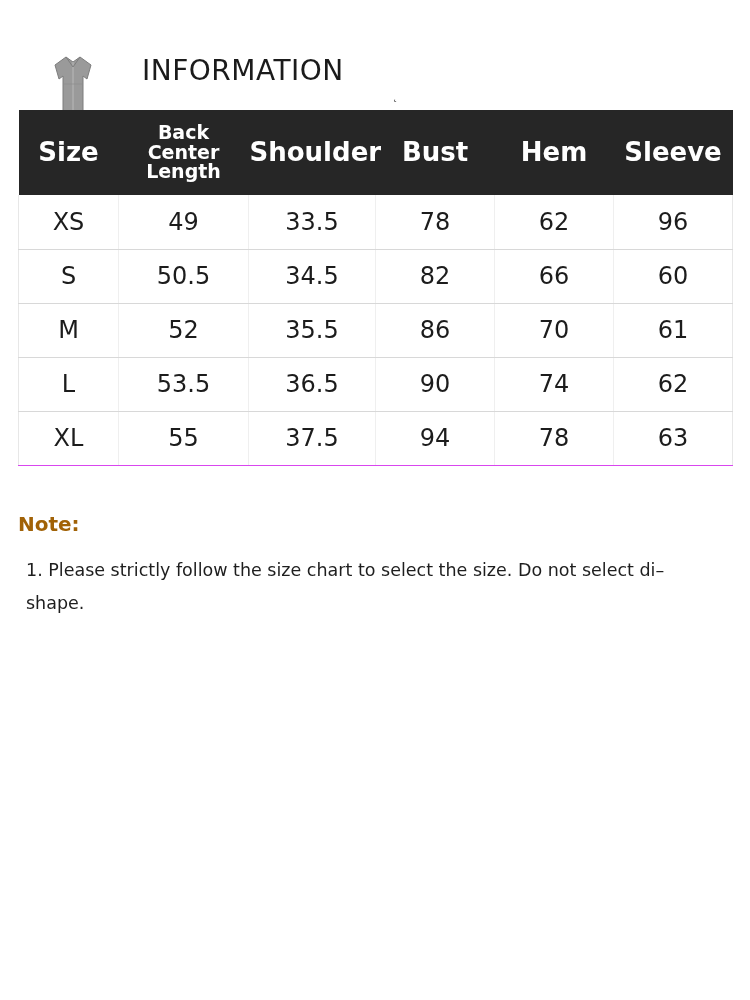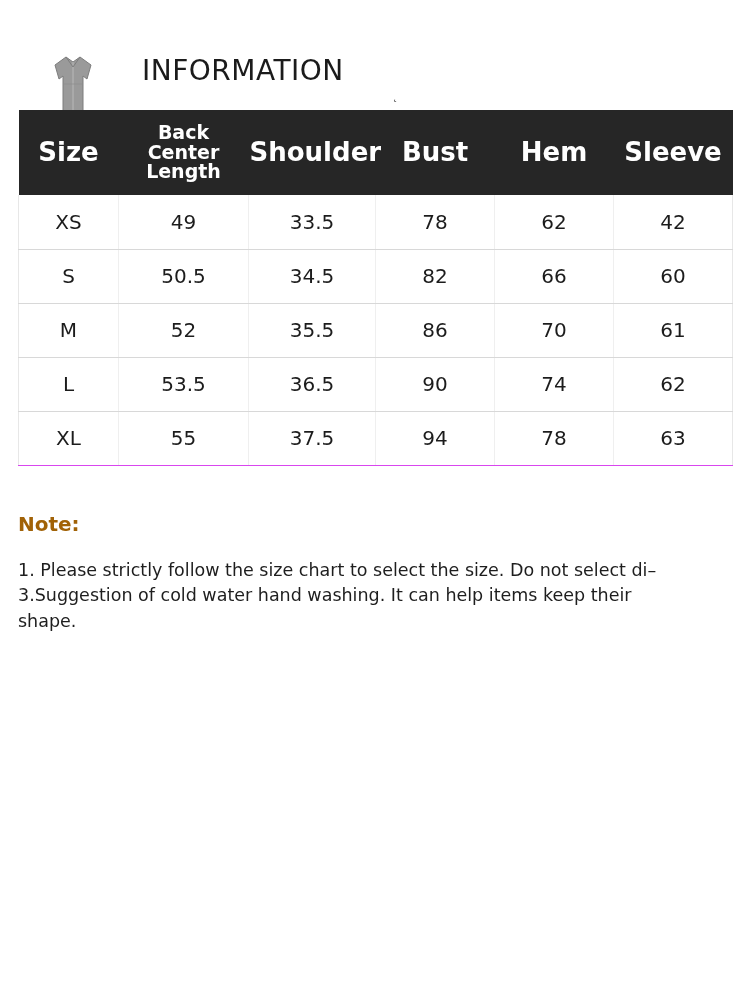--- a/index.html
+++ b/index.html
@@ -79,21 +79,21 @@
   table.size-table thead th.two-line {
     font-size: 19px;
   }
   table.size-table thead th .ln {
     display: block;
   }
   table.size-table tbody td {
     height: 54px;
     text-align: center;
     vertical-align: middle;
-    font-size: 20px;
+    font-size: 24px;
     color: #1c1c1c;
     background: #ffffff;
     border-bottom: 1px solid #d8d8d8;
     border-left: 1px solid #efefef;
     border-right: 1px solid #efefef;
   }
   table.size-table tbody tr:last-child td {
     border-bottom: 1px solid #d946ef;
   }
   table.size-table tbody td:first-child {
@@ -113,21 +113,21 @@
   .notes-title {
     font-size: 20px;
     font-weight: 700;
     color: #a16207;
     margin: 0 0 22px 0;
   }
   .note-line {
     font-size: 17.5px;
     color: #1e1e1e;
     line-height: 1.45;
-    margin: 0;
+    margin: 8px;
   }
 </style>
 </head>
 <body>
 
 <div class="page">
 
   <div class="header">
     <span class="garment-icon">
       <svg width="42" height="62" viewBox="0 0 42 62" xmlns="http://www.w3.org/2000/svg">
@@ -166,21 +166,21 @@
           </th>
         </tr>
       </thead>
       <tbody>
         <tr>
           <td>XS</td>
           <td>49</td>
           <td>33.5</td>
           <td>78</td>
           <td>62</td>
-          <td>42</td>
+          <td>96</td>
         </tr>
         <tr>
           <td>S</td>
           <td>50.5</td>
           <td>34.5</td>
           <td>82</td>
           <td>66</td>
           <td>60</td>
         </tr>
         <tr>
@@ -207,17 +207,16 @@
           <td>78</td>
           <td>63</td>
         </tr>
       </tbody>
     </table>
   </div>
 
   <div class="notes">
     <div class="notes-title">Note:</div>
     <p class="note-line">1. Please strictly follow the size chart  to select the size. Do not select di–</p>
-    <p class="note-line">3.Suggestion of cold water hand washing. It can help items keep their</p>
     <p class="note-line">shape.</p>
   </div>
 
 </div>
 
 </body></html>

